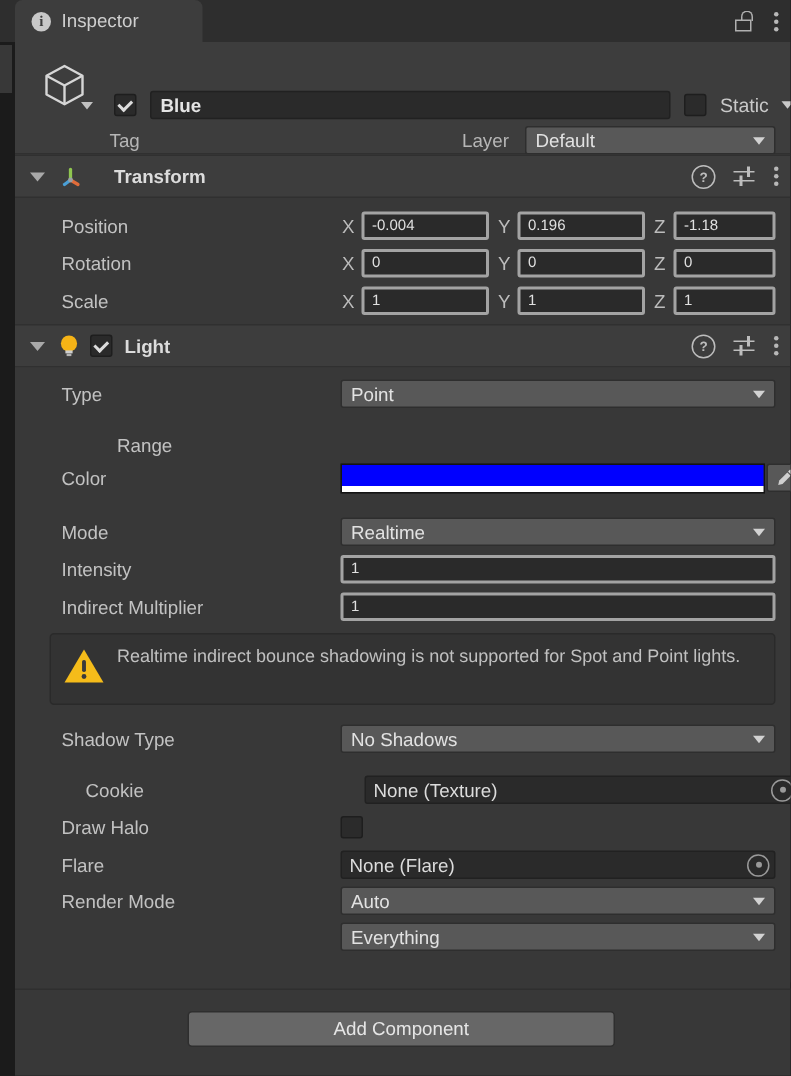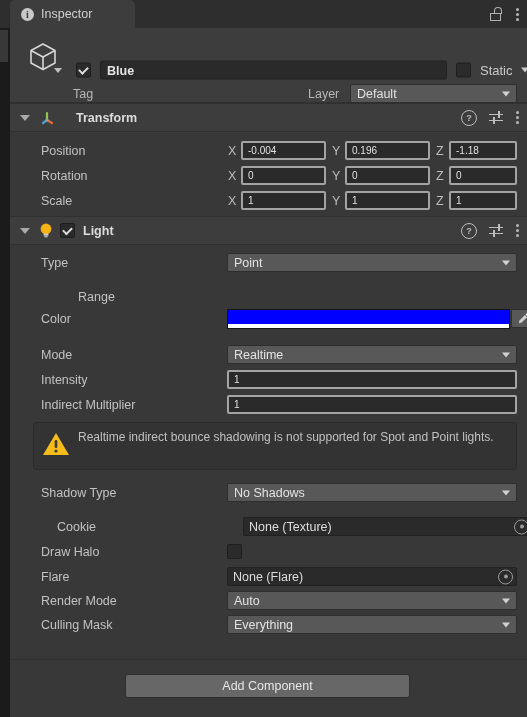--- a/index.html
+++ b/index.html
@@ -411,21 +411,20 @@
 
       <div class="row" style="position:absolute;left:0;top:345px;width:441px;">
         <span class="row-lbl">Render Mode</span>
         <div class="popup" style="position:absolute;left:217px;top:1px;width:290px;">
           <span>Auto</span>
           <span class="dd"></span>
         </div>
       </div>
 
       <div class="row" style="position:absolute;left:0;top:369px;width:517px;">
-        <span class="row-lbl">Culling Mask</span>
         <div class="popup" style="position:absolute;left:217px;top:1px;width:290px;">
           <span>Everything</span>
           <span class="dd"></span>
         </div>
       </div>
     </div>
   </div>
 
   <div class="addcomp-area">
     <div class="addcomp-btn">Add Component</div>

